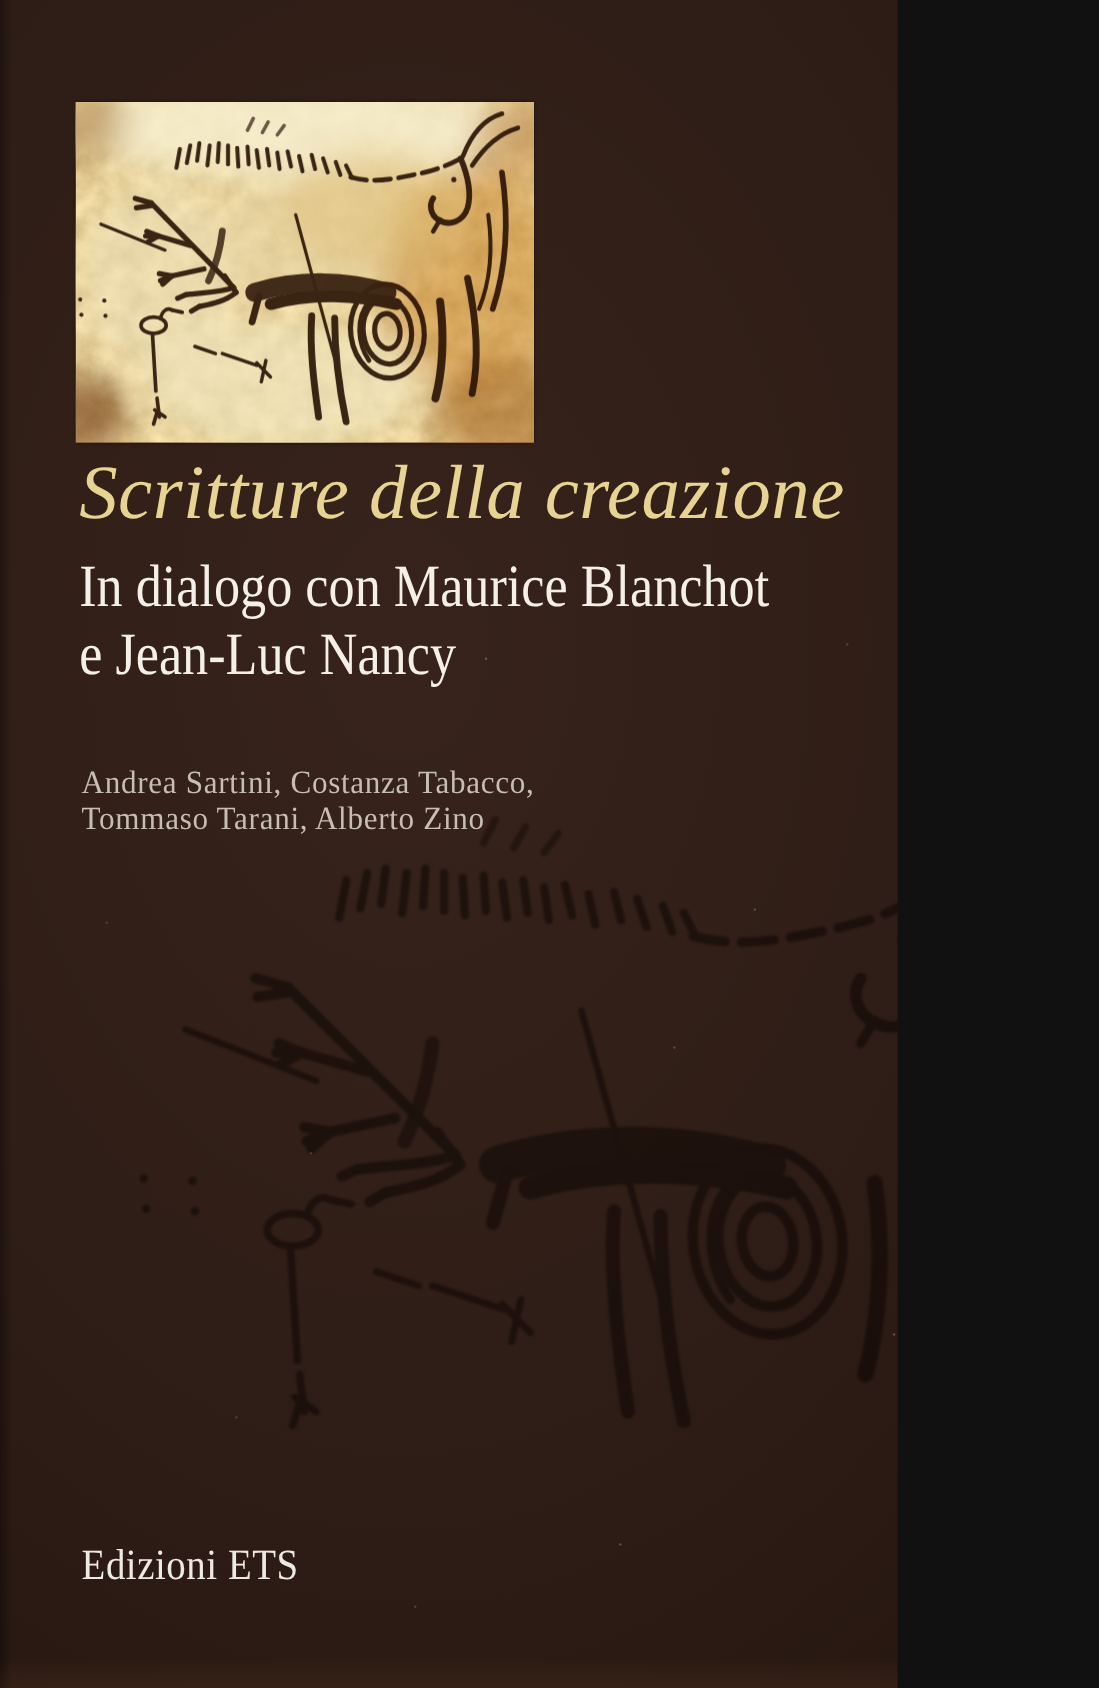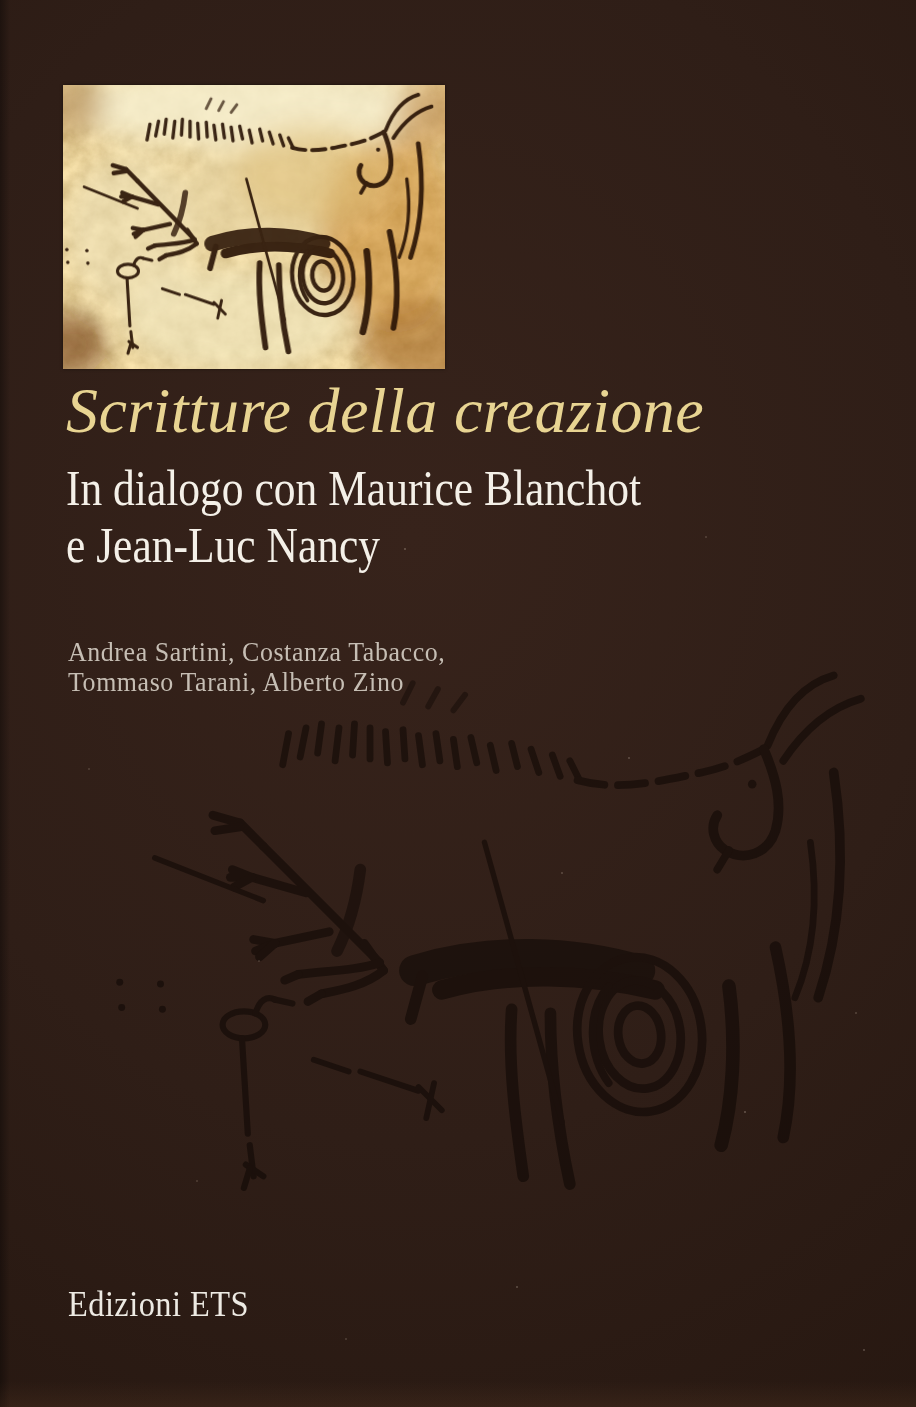--- a/index.html
+++ b/index.html
@@ -1,17 +1,17 @@
 <!DOCTYPE html>
 <html><head>
 <meta charset="utf-8">
 <style>
   html,body{margin:0;padding:0;background:#111;}
   .cover{
-    position:relative;width:916px;height:1407px;overflow:hidden;
+    position:relative;width:748px;height:1407px;overflow:hidden;
     background:radial-gradient(ellipse 120% 90% at 45% 38%, #37231b 0%, #2f1e17 48%, #261710 88%, #20130d 100%);
     font-family:"Liberation Serif","DejaVu Serif",serif;
   }
   .cover::after{ 
     content:"";position:absolute;left:0;bottom:0;width:100%;height:26px;
     background:linear-gradient(to top, rgba(150,100,60,0.12), rgba(150,100,60,0));
     pointer-events:none;
   }
   .edge-shade{position:absolute;left:0;top:0;width:10px;height:100%;
     background:linear-gradient(to right, rgba(0,0,0,0.35), rgba(0,0,0,0));}

